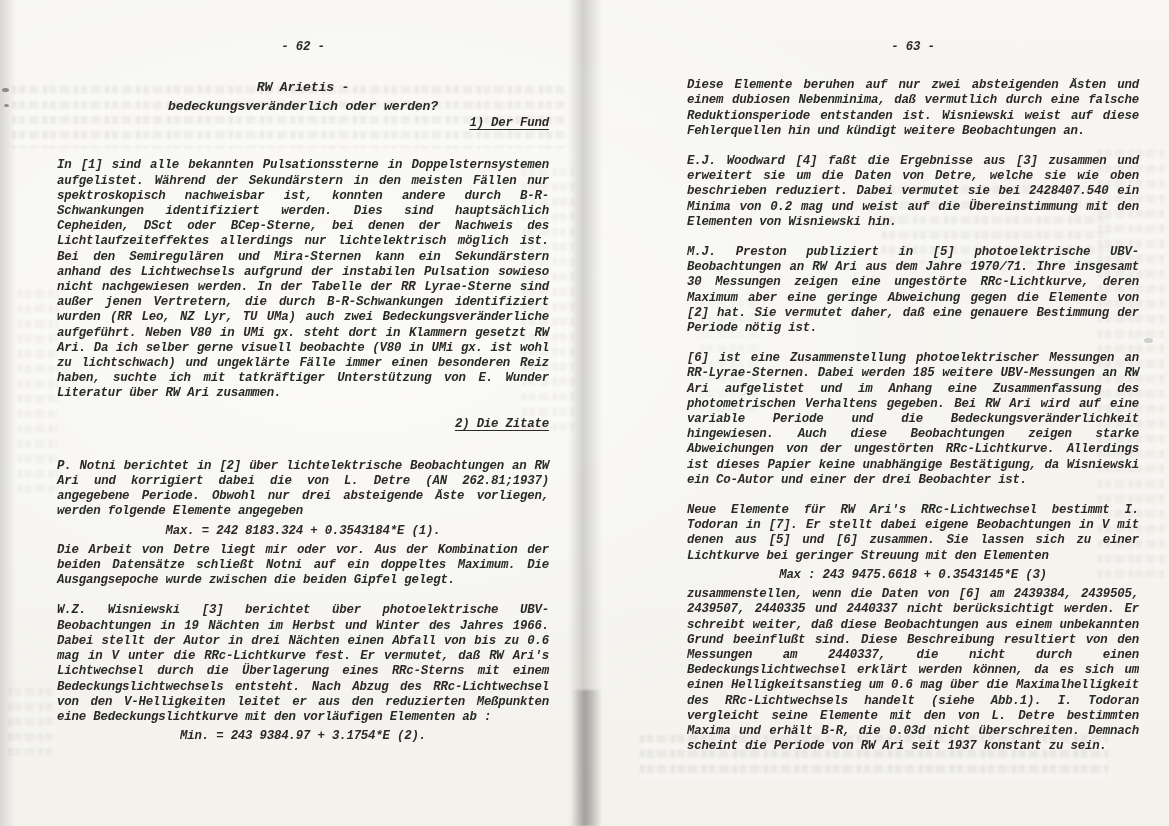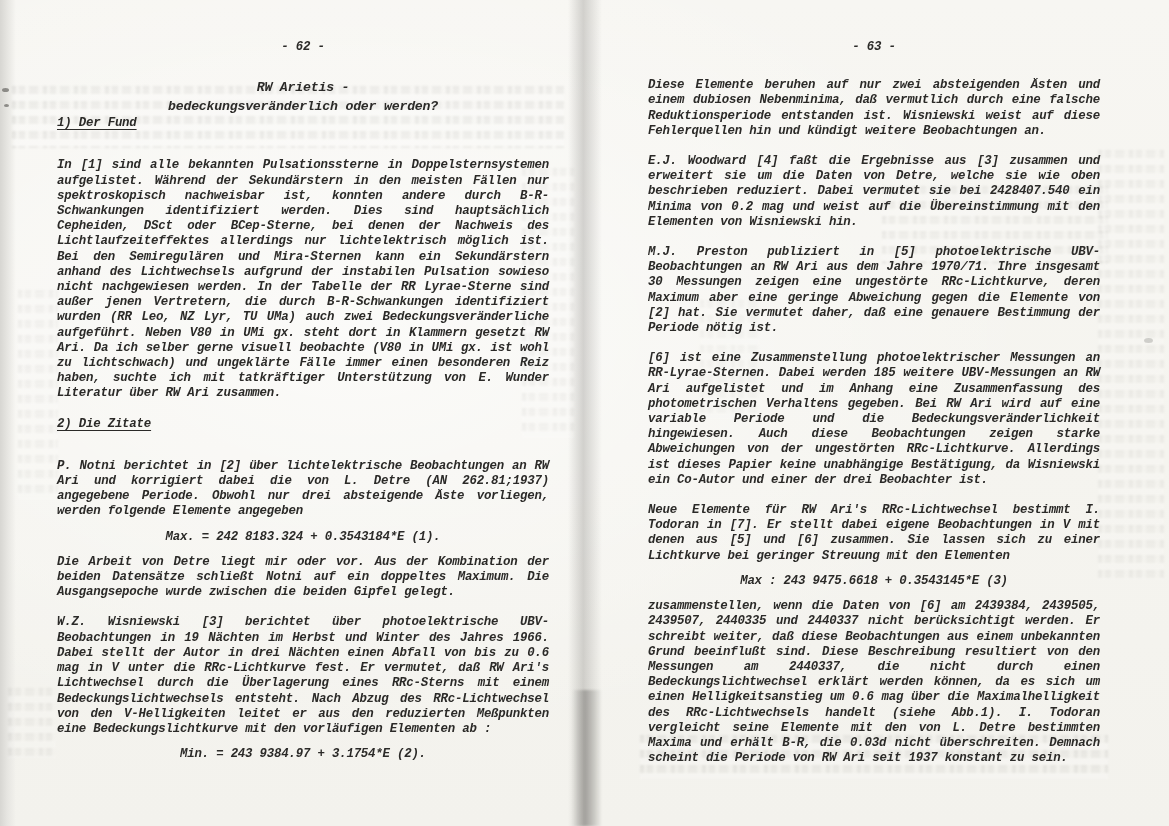--- a/index.html
+++ b/index.html
@@ -78,45 +78,46 @@
 
   
   .page {
     position: absolute;
     top: 40px;
     font-size: 12.4px;
     line-height: 15.2px;
     letter-spacing: -0.2px;
   }
   .page-left  { left: 57px;  width: 492px; }
-  .page-right { left: 648px; width: 452px; }
+  .page-right { left: 687px; width: 452px; }
 
   .page-number {
     text-align: center;
     margin-bottom: 23px;
   }
   .doc-title {
     text-align: center;
     font-size: 13.2px;
     line-height: 19px;
   }
   .section-heading {
     text-decoration: underline;
     text-underline-offset: 3px;
     margin: 0 0 27px 0;
+    text-align: right;
   }
   .section-heading.second { margin-top: 12px; }
   p.para {
     margin: 0 0 15px 0;
     text-align: justify;
   }
   p.para.tight { margin-bottom: 0; font-style: italic; }
   .formula {
     text-align: center;
-    margin: 10px;
+    margin: 4px;
   }
 </style>
 </head>
 <body>
 
 <div class="scan">
 
   <div class="left-edge-shadow"></div>
   <div class="gutter-shadow"></div>
   <div class="gutter-shadow-bottom"></div>

